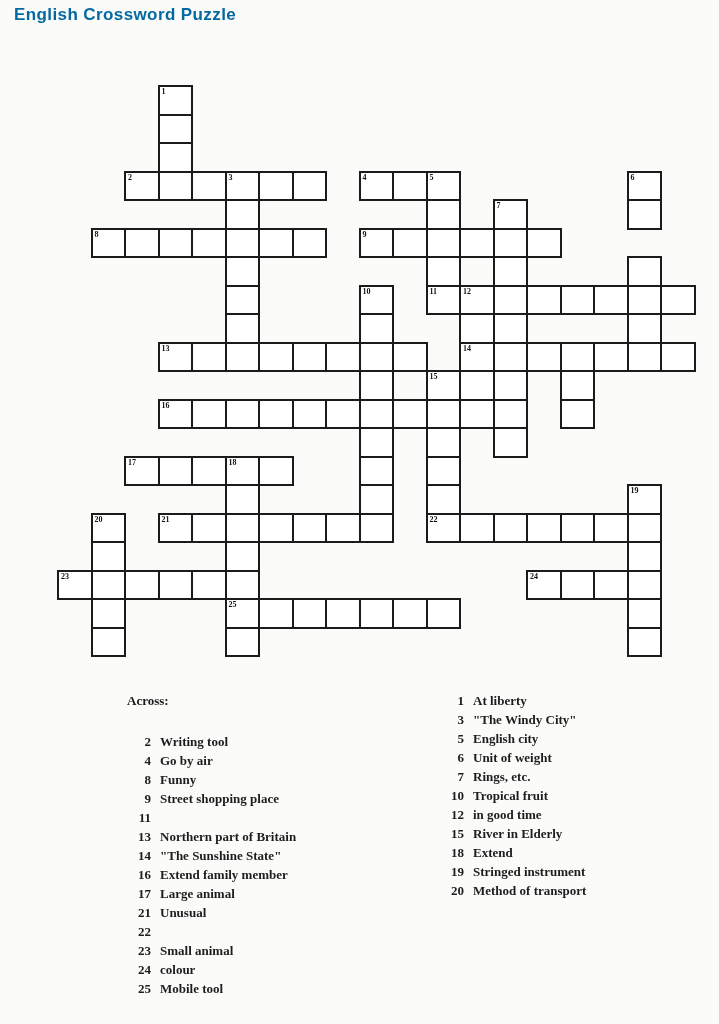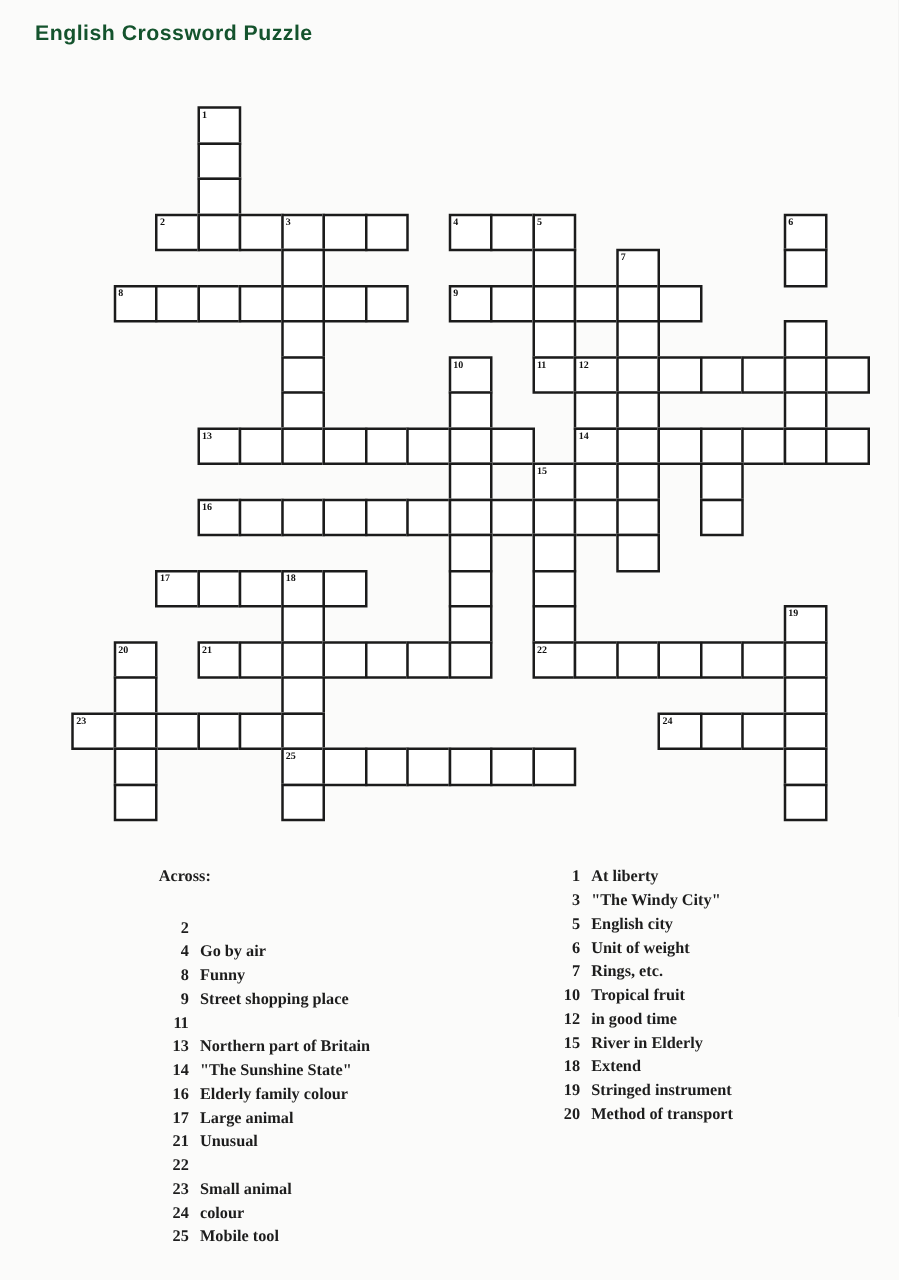--- a/index.html
+++ b/index.html
@@ -1,19 +1,19 @@
 <!DOCTYPE html>
 <html><head>
 <meta charset="utf-8">
 <style>
   html,body{margin:0;padding:0;background:#e8e8e8;}
   .page{position:relative;width:719px;height:1024px;background:#fbfbfa;overflow:hidden;
         font-family:"Liberation Serif", serif;}
-  .title{position:absolute;left:28px;top:5px;font-family:"Liberation Sans", sans-serif;
-         font-weight:bold;font-size:17px;color:#14532d;letter-spacing:.4px;margin-top:12px;}
+  .title{position:absolute;left:14px;top:5px;font-family:"Liberation Sans", sans-serif;
+         font-weight:bold;font-size:17px;color:#0369a1;letter-spacing:.4px;}
   .grid{position:absolute;left:0;top:0;}
   .cell{position:absolute;background:#ffffff;border:2px solid #1b1b1b;box-sizing:border-box;}
   .cell-num{position:absolute;top:0;left:2px;font-size:8px;line-height:9px;font-weight:bold;
             font-family:"Liberation Serif", serif;color:#111;}
   .clue-col{position:absolute;color:#1d1d1d;font-size:13px;font-weight:bold;}
   .clue-heading{font-size:13px;font-weight:bold;margin:0 0 25px 0;}
   .clue-list{display:flex;flex-direction:column;}
   .clue-row{display:flex;height:19px;line-height:15px;align-items:flex-start;}
   .clue-num{flex:none;width:24px;text-align:right;margin-right:9px;}
   .clue-text{flex:1;white-space:nowrap;}
@@ -210,20 +210,21 @@
       <div class="cell" style="left: 90.5px; top: 626.5px; width: 35.5px; height: 30.5px; border-color: rgb(27, 27, 27);"></div>
       <div class="cell" style="left: 224.5px; top: 626.5px; width: 35.5px; height: 30.5px; border-color: rgb(27, 27, 27);"></div>
       <div class="cell" style="left: 626.5px; top: 626.5px; width: 35.5px; height: 30.5px; border-color: rgb(27, 27, 27);"></div>
     </div>
 
   <div class="clue-col" id="across-col" style="left:127px;top:693px;width:300px;">
     <div class="clue-heading">Across:</div>
     <div class="clue-list" id="across-list">
         <div class="clue-row">
           <span class="clue-num">2</span>
+          <span class="clue-text">Writing tool</span>
         </div>
         <div class="clue-row">
           <span class="clue-num">4</span>
           <span class="clue-text">Go by air</span>
         </div>
         <div class="clue-row">
           <span class="clue-num">8</span>
           <span class="clue-text">Funny</span>
         </div>
         <div class="clue-row">
@@ -236,21 +237,21 @@
         <div class="clue-row">
           <span class="clue-num">13</span>
           <span class="clue-text">Northern part of Britain</span>
         </div>
         <div class="clue-row">
           <span class="clue-num">14</span>
           <span class="clue-text">"The Sunshine State"</span>
         </div>
         <div class="clue-row">
           <span class="clue-num">16</span>
-          <span class="clue-text">Elderly family colour</span>
+          <span class="clue-text">Extend family member</span>
         </div>
         <div class="clue-row">
           <span class="clue-num">17</span>
           <span class="clue-text">Large animal</span>
         </div>
         <div class="clue-row">
           <span class="clue-num">21</span>
           <span class="clue-text">Unusual</span>
         </div>
         <div class="clue-row">

